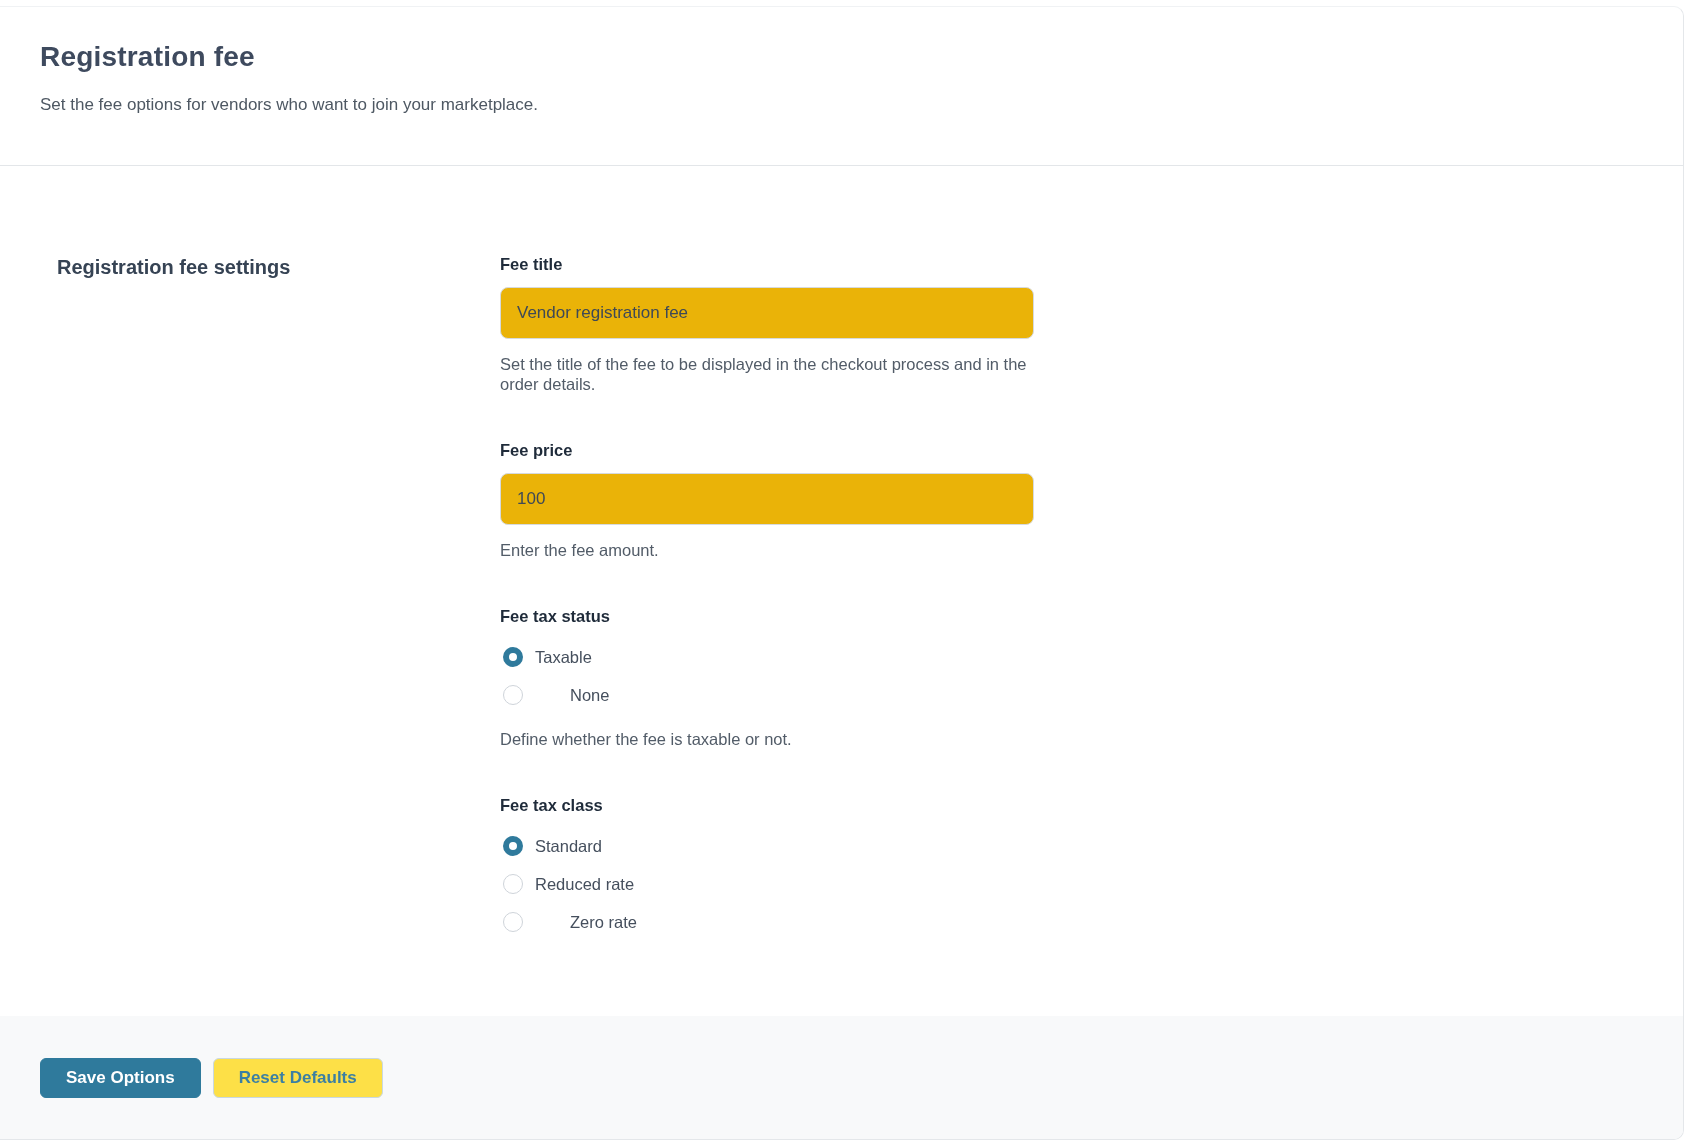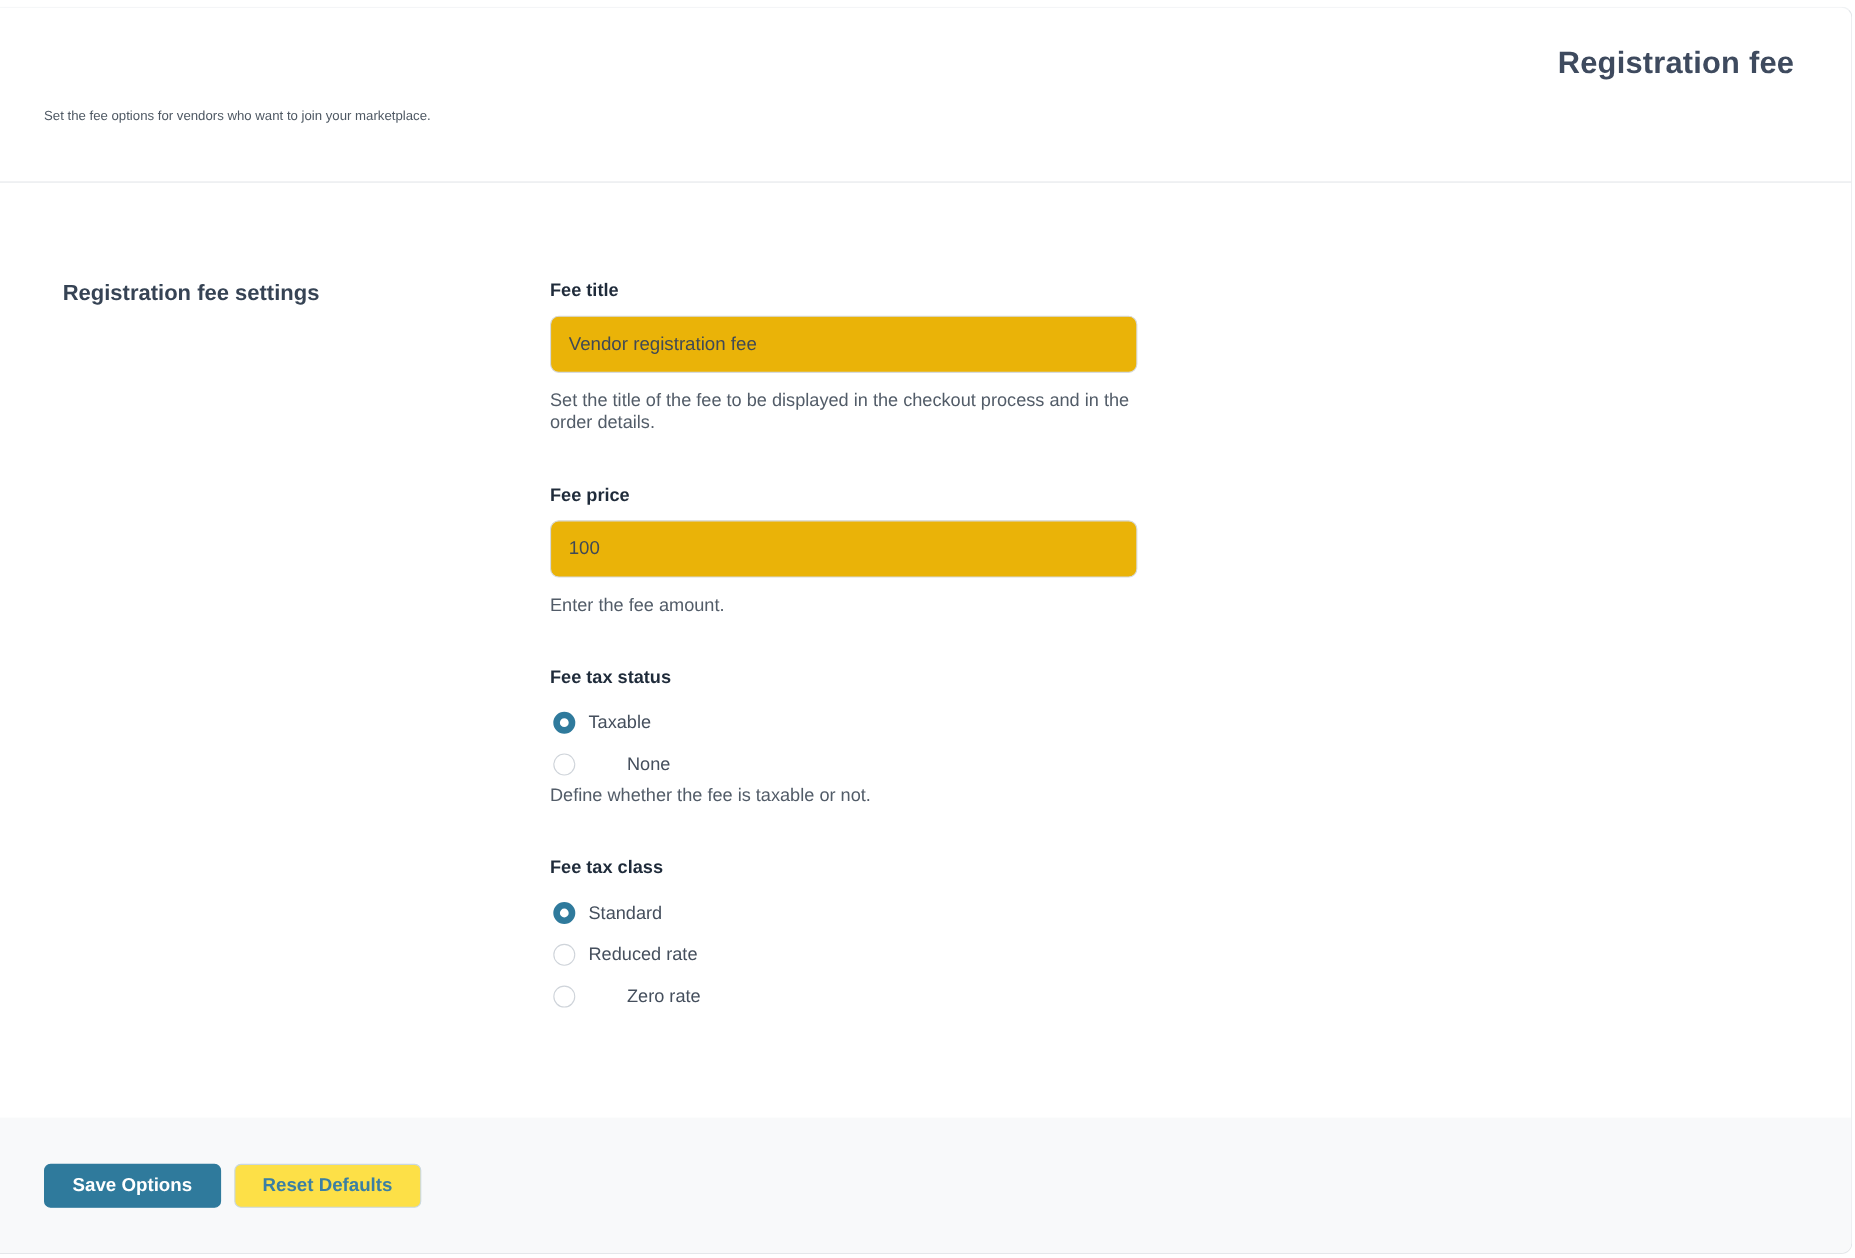--- a/index.html
+++ b/index.html
@@ -22,36 +22,36 @@
   .card{
     position:absolute;top:6px;left:-12px;right:2px;bottom:4px;
     background:#fff;
     border:1px solid var(--card-border);
     border-left:none;border-top-color:#f0f2f4;
     border-radius:0 10px 10px 0;
     display:flex;flex-direction:column;overflow:hidden;
   }
   
   .hdr{padding:32px 52px 48px;border-bottom:1px solid var(--divider);}
-  .hdr h1{margin:0;font-size:28px;line-height:36px;font-weight:600;color:#3e4a5e;letter-spacing:.2px;text-align:right;}
-  .hdr p{margin:18px 0 0;font-size:12px;line-height:24px;color:#4e5863;}
+  .hdr h1{margin:0;font-size:28px;line-height:36px;font-weight:600;color:#3e4a5e;letter-spacing:.2px;}
+  .hdr p{margin:18px 0 0;font-size:17px;line-height:24px;color:#4e5863;}
   
   .content{flex:1;display:flex;padding:88px 52px 0;}
   .aside{width:443px;flex:0 0 443px;margin-left:17px;}
   .aside h2{margin:0;font-size:20px;line-height:26px;font-weight:600;color:#364354;}
   .form{width:534px;}
   .fgroup{margin:0 0 46px;}
   .flabel{display:block;font-size:16.5px;line-height:20px;font-weight:600;color:var(--label);margin:0 0 13px;}
   .tinput{
     display:block;width:534px;height:52px;border:1px solid var(--input-border);
     border-radius:8px;padding:0 16px;font-size:17px;color:#3f4956;background:#eab308;
     font-family:inherit;outline:none;
   }
   .fhelp{margin:15px 0 0;font-size:16.5px;line-height:20px;color:var(--muted);}
-  .fhelp.tight{margin-top:8px;}
+  .fhelp.tight{margin-top:24px;}
   
   .radio-row{
     display:flex;align-items:flex-end;gap:12px;height:28px;margin:0 0 10px;
     padding-left:3px;cursor:pointer;
   }
   .radio-row:last-of-type{margin-bottom:0;gap:47px;}
   .radio-row .dot{
     width:20px;height:20px;border-radius:50%;background:#fff;
     border:1px solid #cfd4da;flex:0 0 20px;
   }

